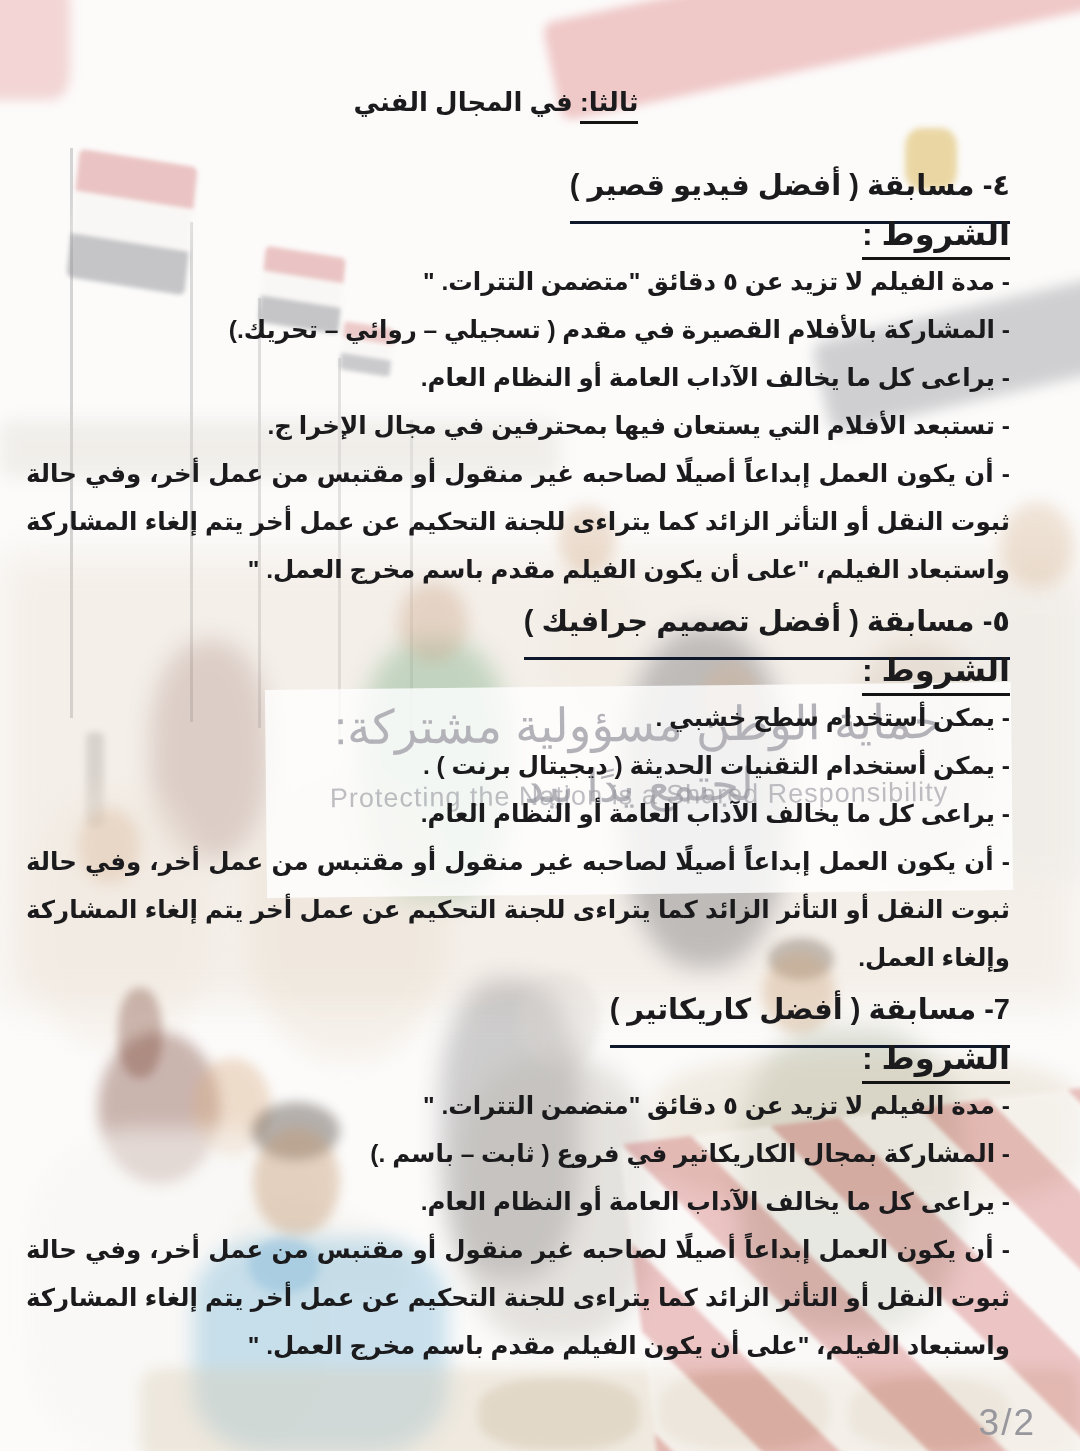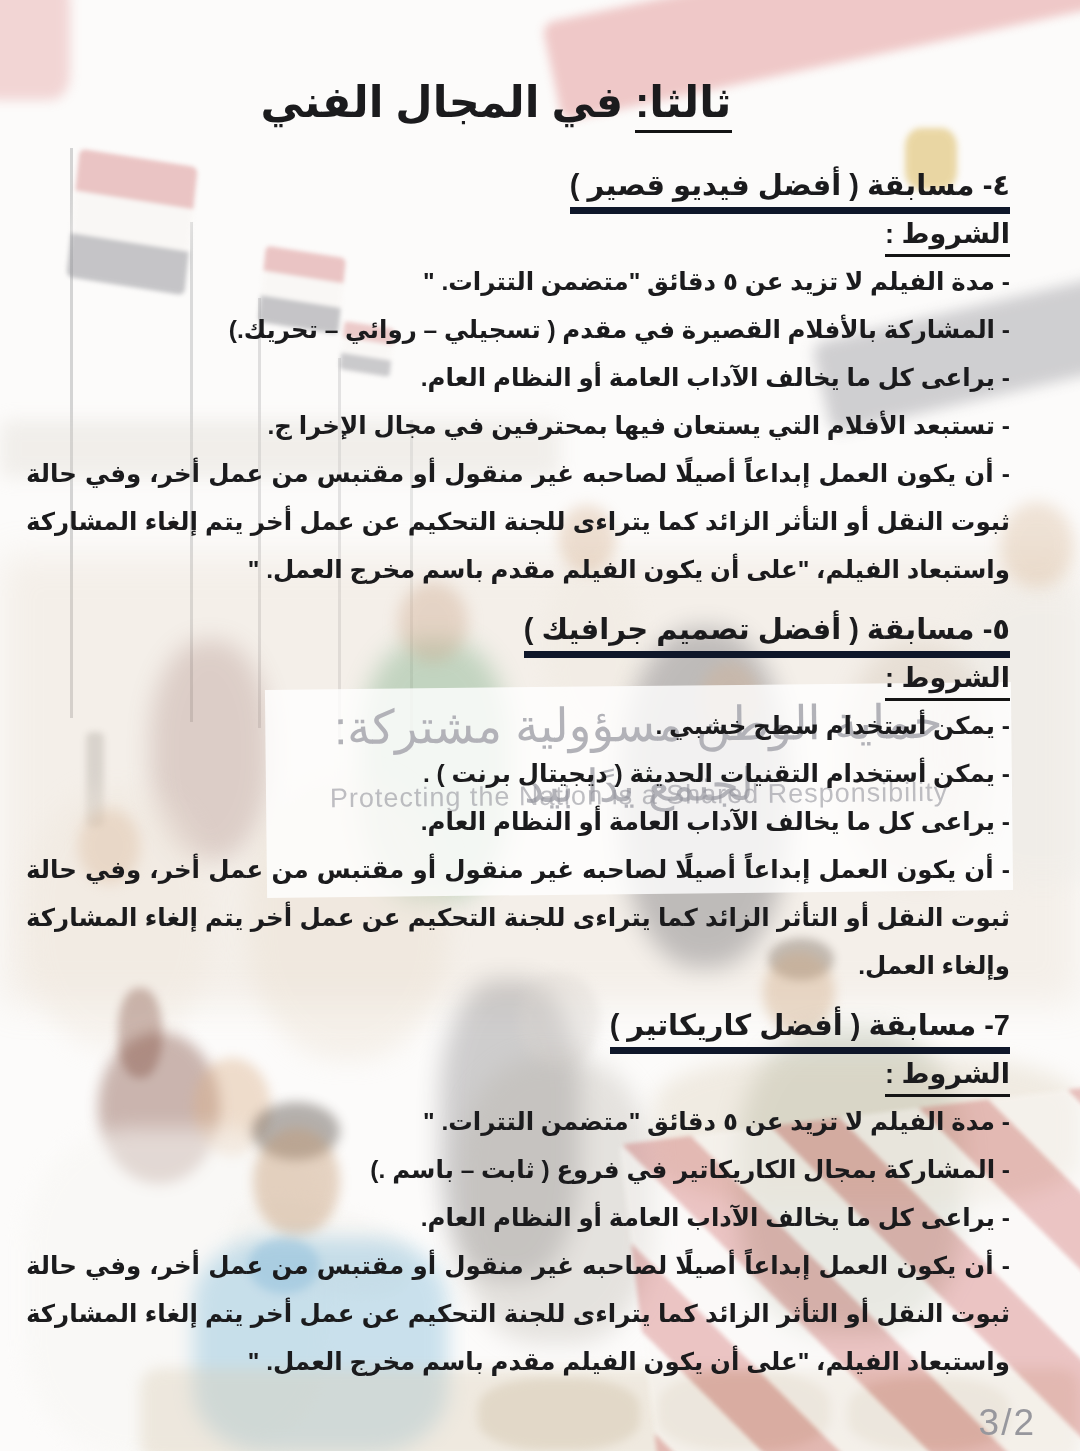--- a/index.html
+++ b/index.html
@@ -19,27 +19,27 @@
   }
   .banner .w1{font-size:47px;line-height:58px;letter-spacing:1px;}
   .banner .w2{font-size:45px;line-height:56px;margin-top:4px;}
   .banner .w3{direction:ltr;font-size:27px;line-height:30px;margin-top:-34px;
               color:rgba(148,148,156,.6);letter-spacing:1px;}
   
   .content{
     position:absolute;inset:0;z-index:3;direction:rtl;color:#1b1b1d;
     padding:50px 70px 0 26px;box-sizing:border-box;
   }
-  .doc-title{font-size:43px;line-height:44px;font-weight:700;text-align:center;
+  .doc-title{font-size:26px;line-height:44px;font-weight:700;text-align:center;
              margin:30px 44px 38px 0;}
   .doc-title .u{border-bottom:3px solid #141414;padding-bottom:4px;}
   .sec-h{font-size:29px;line-height:46px;font-weight:700;margin:0;}
-  .sec-h .u{border-bottom:7px solid #0f172a;padding-bottom:6px;}
-  .sec-h.gap{margin-top:12px;}
-  .cond{font-size:27px;line-height:44px;font-weight:700;margin:4px 0 2px;}
+  .sec-h .u{border-bottom:3px solid #0f172a;padding-bottom:20px;}
+  .sec-h.gap{margin-top:4px;}
+  .cond{font-size:32px;line-height:44px;font-weight:700;margin:4px 0 2px;}
   .cond .u{border-bottom:3px solid #141414;padding-bottom:5px;}
   .bullet{
     font-size:24.5px;line-height:48px;font-weight:700;margin:0;
     text-align:justify;text-align-last:right;-moz-text-align-last:right;
   }
   .pagenum{
     position:absolute;right:44px;top:1402px;z-index:4;direction:ltr;
     font-size:37px;color:#97979d;letter-spacing:2px;
   }
 </style>

